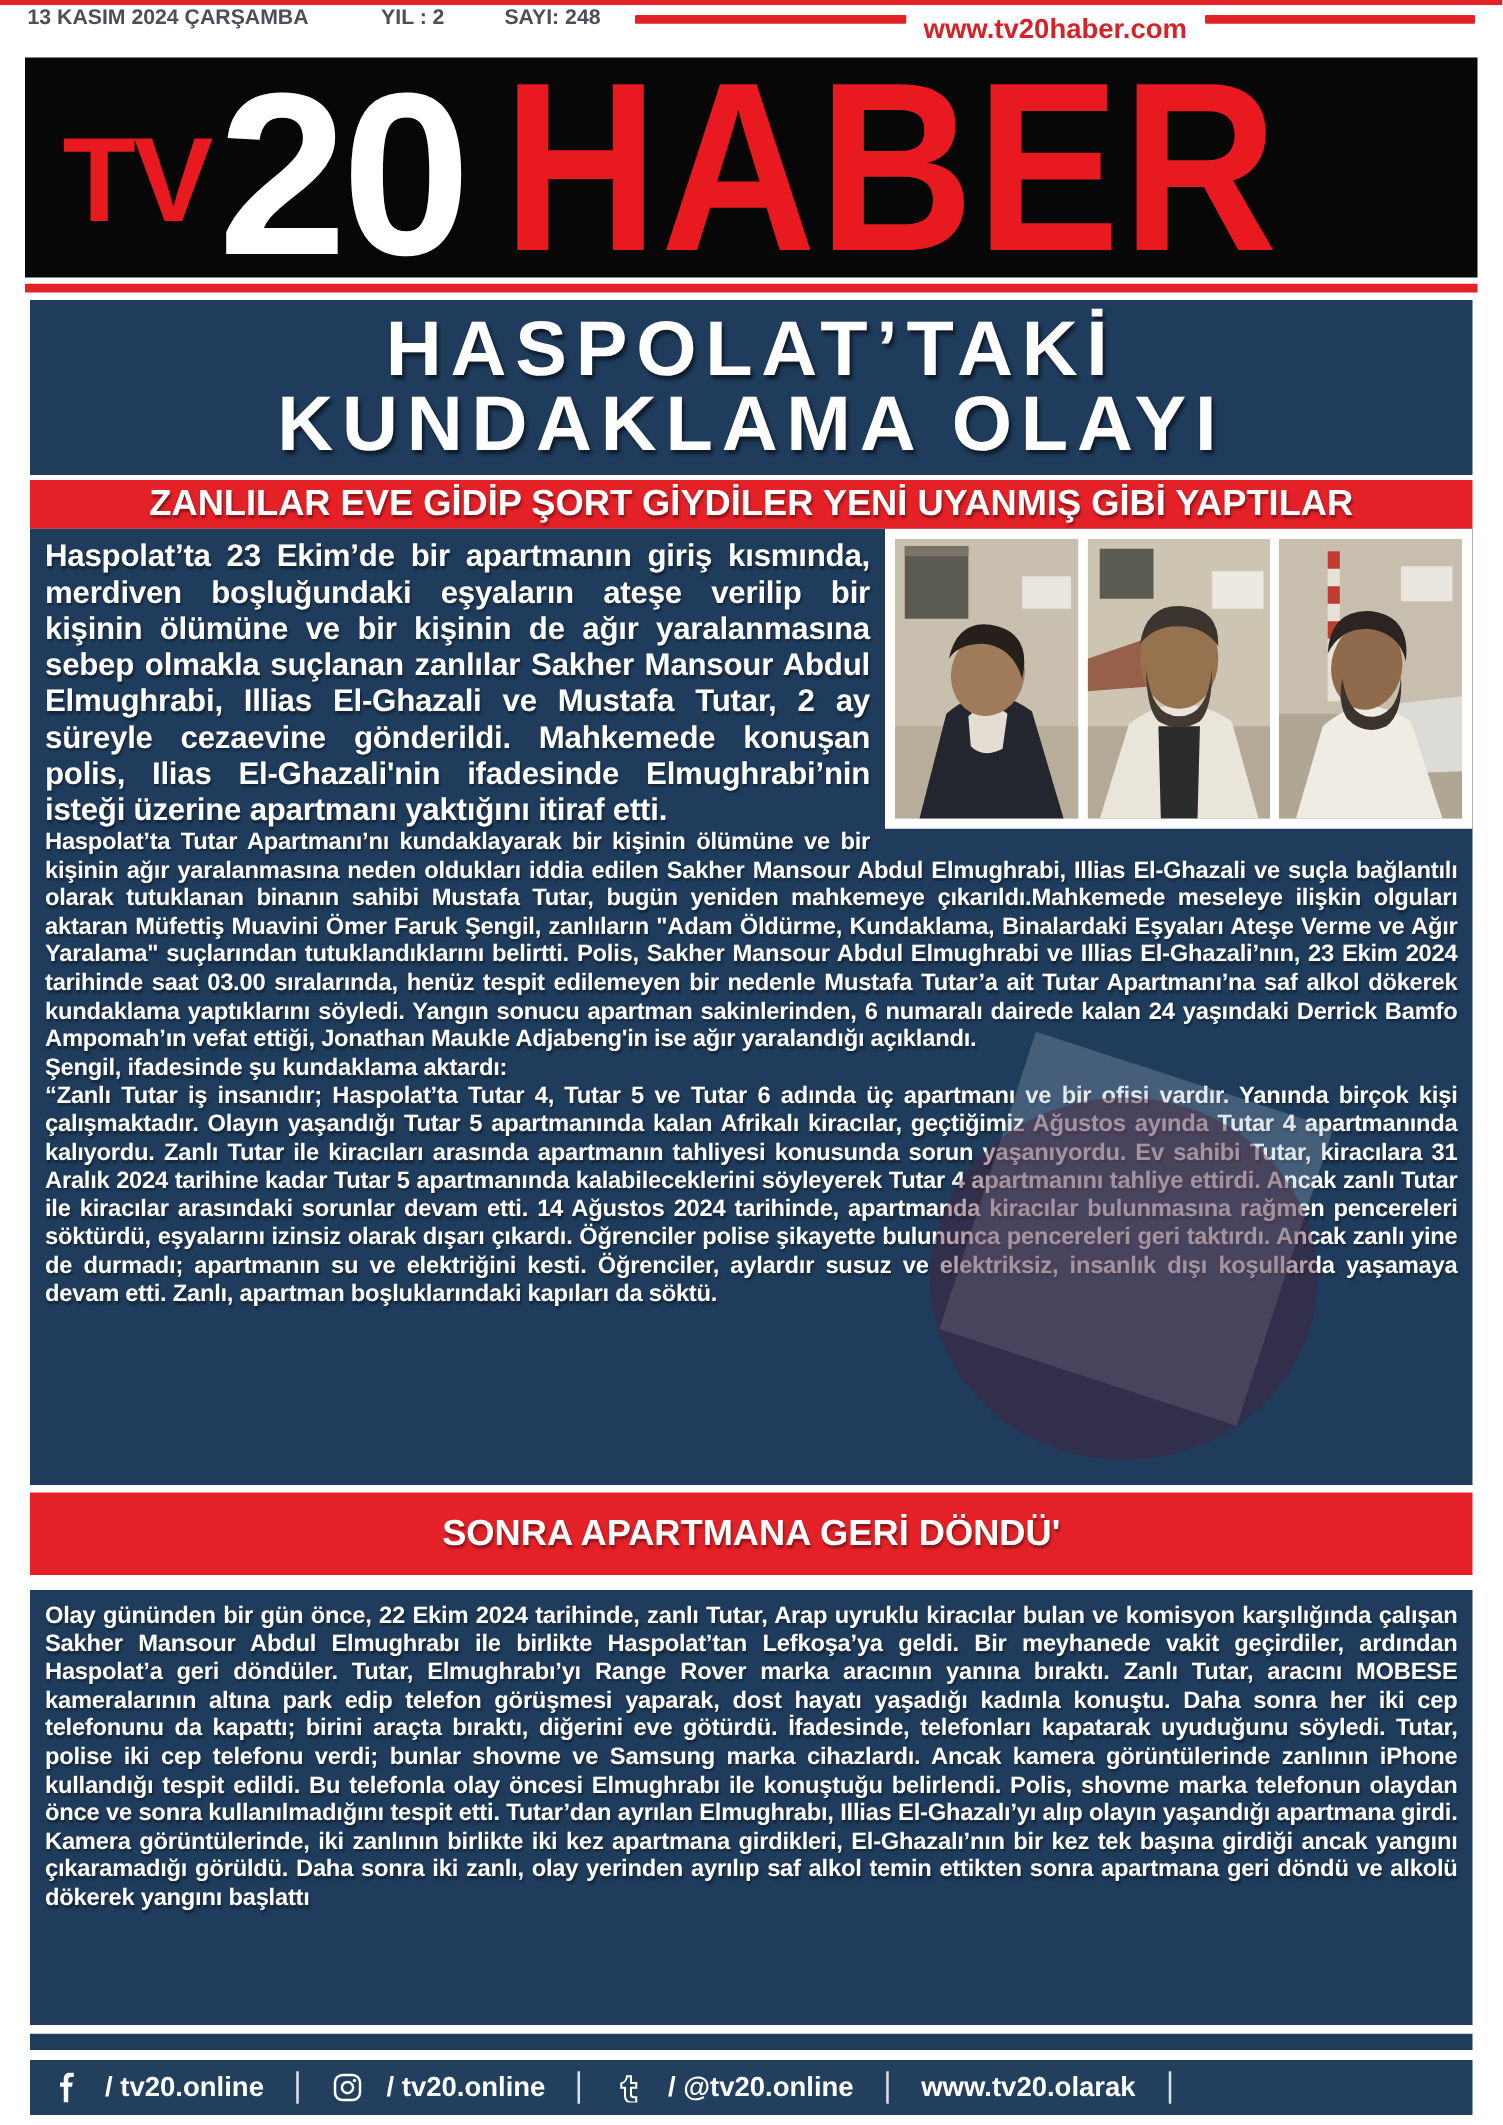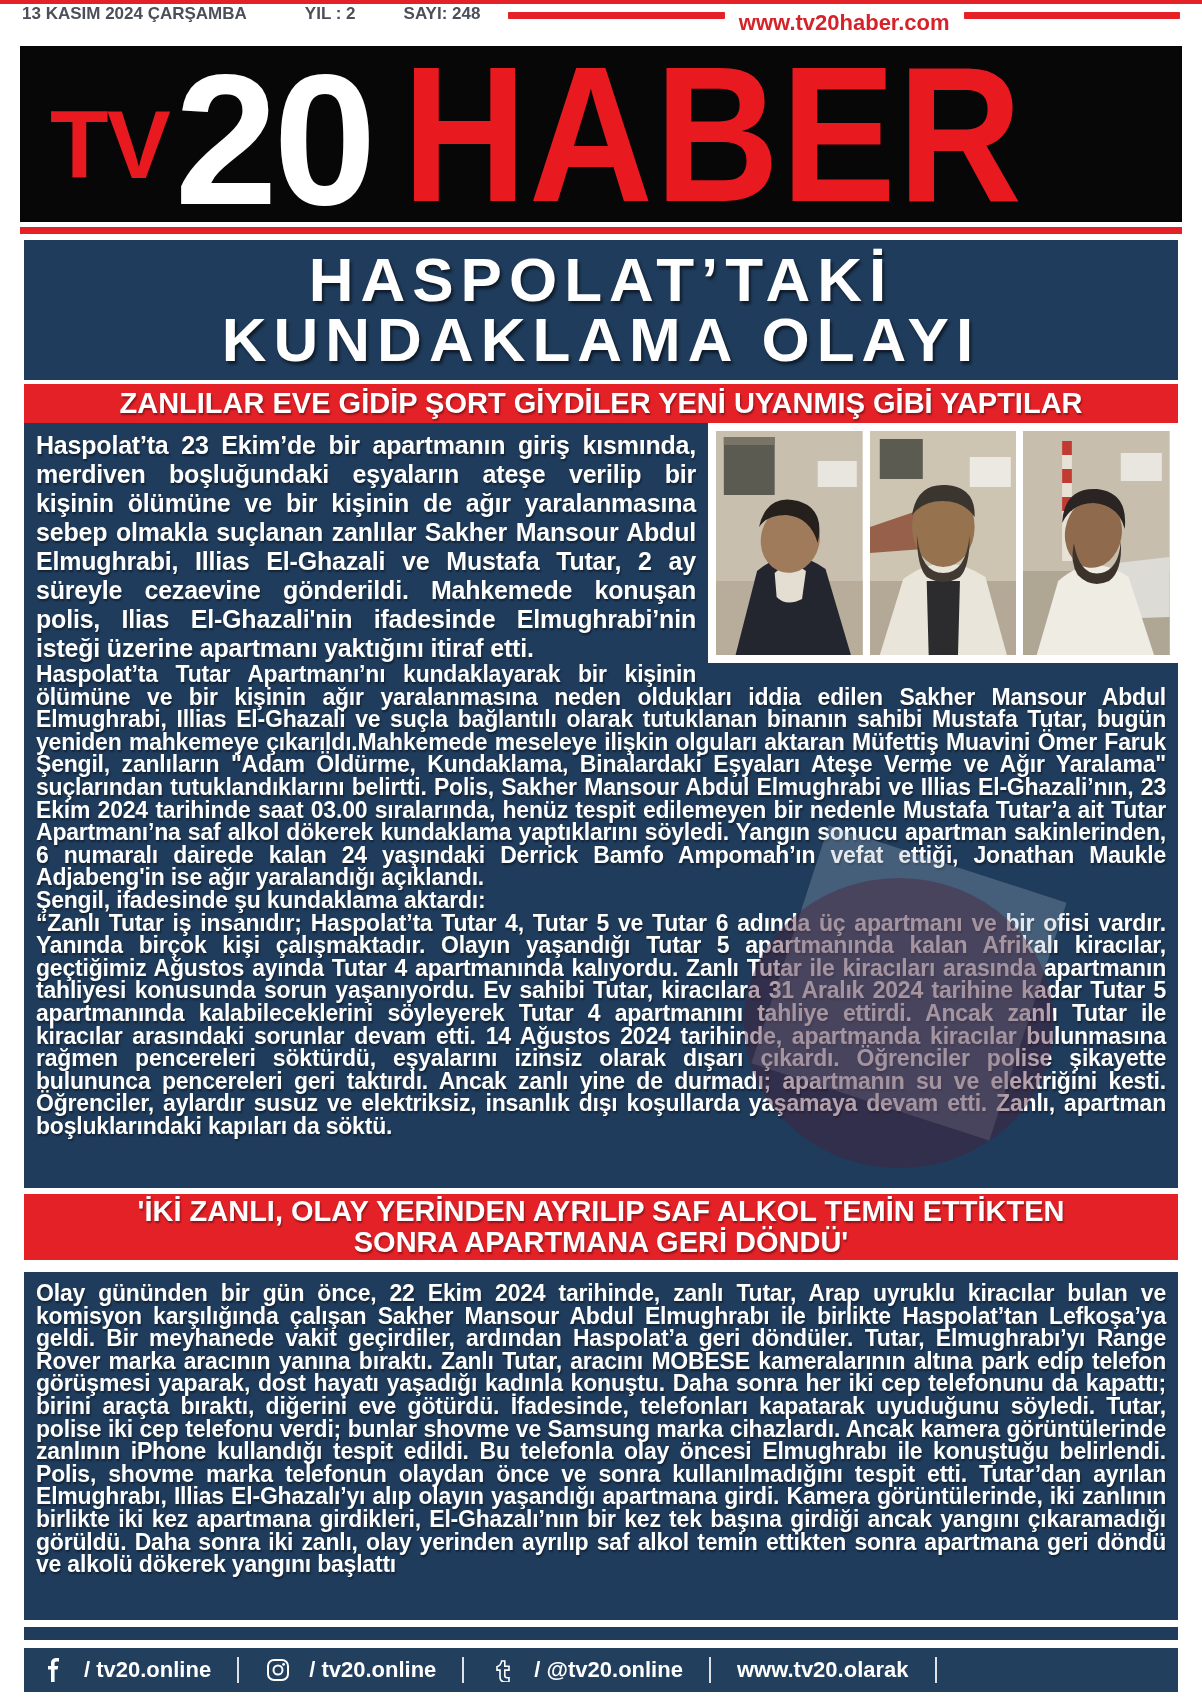--- a/index.html
+++ b/index.html
@@ -54,21 +54,21 @@
   
   .section {
     margin:0 24px; background:#1f3c5c; color:#fff; font-weight:bold;
     position:relative; overflow:hidden;
     text-shadow:1px 2px 2px rgba(0,0,0,.45);
   }
   .section.main { height:765px; padding:8px 12px 10px 12px; }
   .section.second { height:348px; padding:10px 12px; margin-top:12px; }
   .para { text-align:justify; }
   .para.intro { font-size:25px; line-height:29px; letter-spacing:-.2px; }
-  .para.body { font-size:23px; line-height:22.6px; letter-spacing:-.2px; }
+  .para.body { font-size:19px; line-height:22.6px; letter-spacing:-.2px; }
   .para.lead-in { text-align:left; }
   
   .photo-panel {
     float:right; width:470px; height:240px; background:#ffffff;
     padding:8px; margin:-8px -12px 8px 12px;
     display:flex; gap:7px;
   }
   .photo { flex:1 1 0; overflow:hidden; }
   .photo svg { display:block; width:100%; height:100%; }
   
@@ -175,21 +175,20 @@
   <div class="para body lead-in">Şengil, ifadesinde şu kundaklama aktardı:</div>
   <div class="para body">“Zanlı Tutar iş insanıdır; Haspolat’ta Tutar 4, Tutar 5 ve Tutar 6 adında üç apartmanı ve bir ofisi vardır. Yanında birçok kişi çalışmaktadır. Olayın yaşandığı Tutar 5 apartmanında kalan Afrikalı kiracılar, geçtiğimiz Ağustos ayında Tutar 4 apartmanında kalıyordu. Zanlı Tutar ile kiracıları arasında apartmanın tahliyesi konusunda sorun yaşanıyordu. Ev sahibi Tutar, kiracılara 31 Aralık 2024 tarihine kadar Tutar 5 apartmanında kalabileceklerini söyleyerek Tutar 4 apartmanını tahliye ettirdi. Ancak zanlı Tutar ile kiracılar arasındaki sorunlar devam etti. 14 Ağustos 2024 tarihinde, apartmanda kiracılar bulunmasına rağmen pencereleri söktürdü, eşyalarını izinsiz olarak dışarı çıkardı. Öğrenciler polise şikayette bulununca pencereleri geri taktırdı. Ancak zanlı yine de durmadı; apartmanın su ve elektriğini kesti. Öğrenciler, aylardır susuz ve elektriksiz, insanlık dışı koşullarda yaşamaya devam etti. Zanlı, apartman boşluklarındaki kapıları da söktü.</div>
 
   <div class="watermark">
     <div class="wm-diamond"></div>
     <div class="wm-circle"></div>
   </div>
 </div>
 
 <div class="banner two">
-  <div>'İKİ ZANLI, OLAY YERİNDEN AYRILIP SAF ALKOL TEMİN ETTİKTEN</div>
   <div>SONRA APARTMANA GERİ DÖNDÜ'</div>
 </div>
 
 <div class="section second">
   <div class="para body">Olay gününden bir gün önce, 22 Ekim 2024 tarihinde, zanlı Tutar, Arap uyruklu kiracılar bulan ve komisyon karşılığında çalışan Sakher Mansour Abdul Elmughrabı ile birlikte Haspolat’tan Lefkoşa’ya geldi. Bir meyhanede vakit geçirdiler, ardından Haspolat’a geri döndüler. Tutar, Elmughrabı’yı Range Rover marka aracının yanına bıraktı. Zanlı Tutar, aracını MOBESE kameralarının altına park edip telefon görüşmesi yaparak, dost hayatı yaşadığı kadınla konuştu. Daha sonra her iki cep telefonunu da kapattı; birini araçta bıraktı, diğerini eve götürdü. İfadesinde, telefonları kapatarak uyuduğunu söyledi. Tutar, polise iki cep telefonu verdi; bunlar shovme ve Samsung marka cihazlardı. Ancak kamera görüntülerinde zanlının iPhone kullandığı tespit edildi. Bu telefonla olay öncesi Elmughrabı ile konuştuğu belirlendi. Polis, shovme marka telefonun olaydan önce ve sonra kullanılmadığını tespit etti. Tutar’dan ayrılan Elmughrabı, Illias El-Ghazalı’yı alıp olayın yaşandığı apartmana girdi. Kamera görüntülerinde, iki zanlının birlikte iki kez apartmana girdikleri, El-Ghazalı’nın bir kez tek başına girdiği ancak yangını çıkaramadığı görüldü. Daha sonra iki zanlı, olay yerinden ayrılıp saf alkol temin ettikten sonra apartmana geri döndü ve alkolü dökerek yangını başlattı</div>
 </div>
 
 <div class="pre-footer-strip"></div>
 
 <div class="footer-bar">

